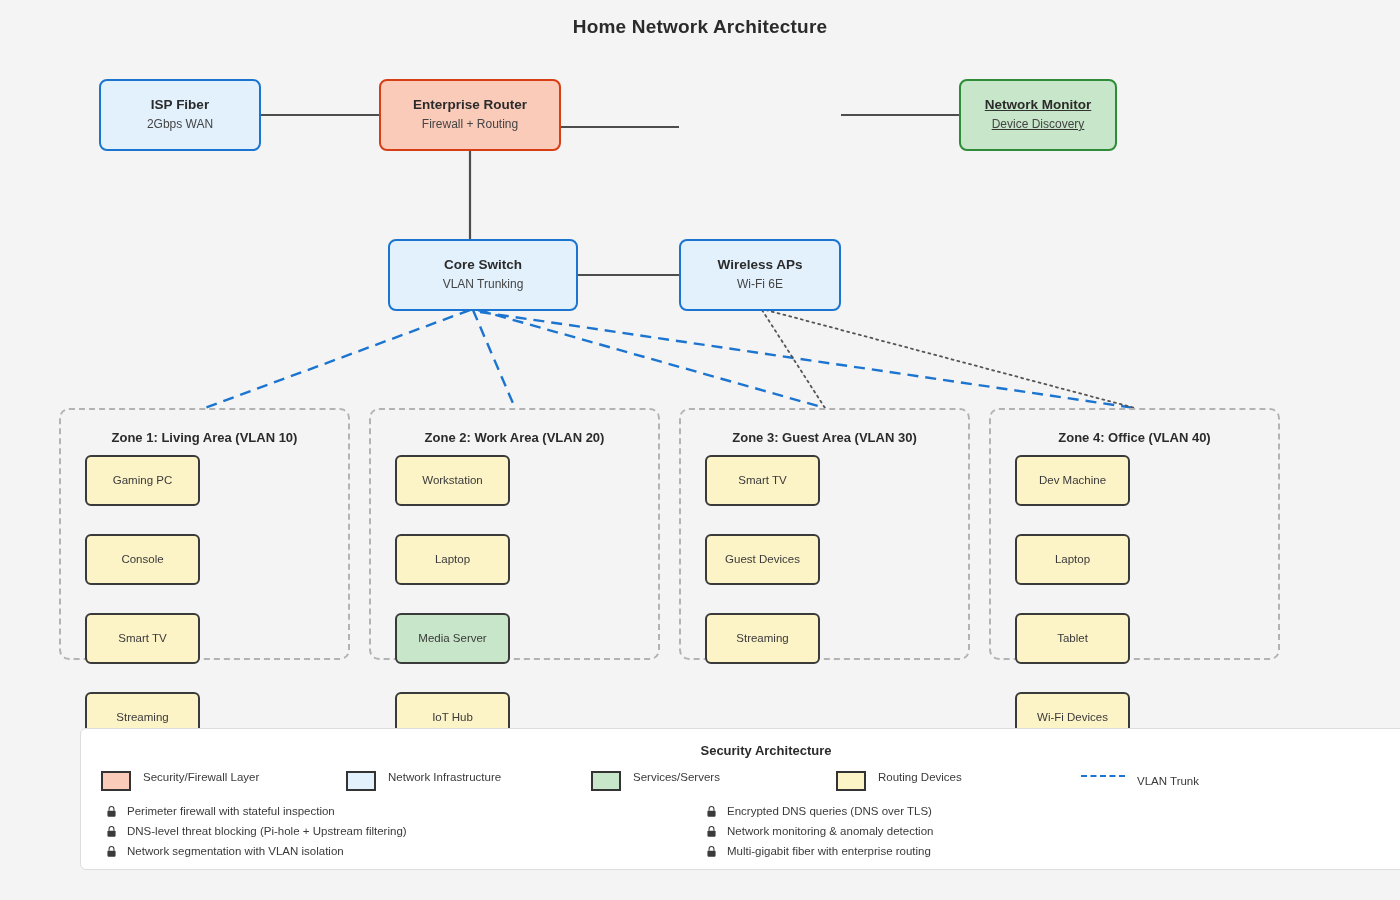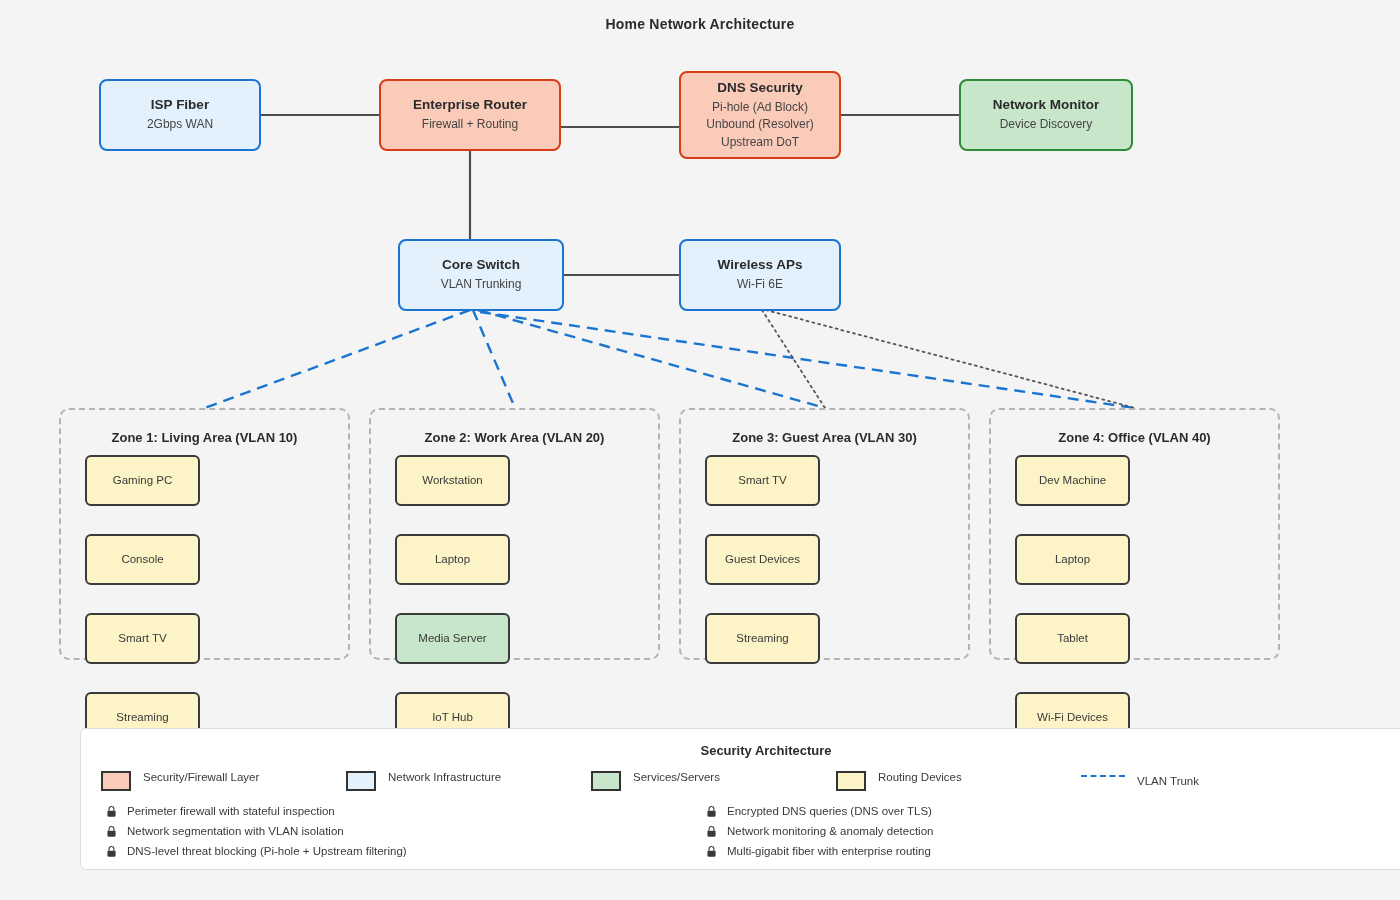--- a/index.html
+++ b/index.html
@@ -17,21 +17,21 @@
     width: 1400px;
     height: 900px;
   }
 
   
   .diagram-title {
     position: absolute;
     left: 0; top: 16px;
     width: 1400px;
     text-align: center;
-    font-size: 14px;
+    font-size: 19px;
     font-weight: bold;
     color: #2b2b2b;
     letter-spacing: .2px;
   }
 
   
   #wires {
     position: absolute;
     left: 0; top: 0;
     width: 1400px; height: 900px;
@@ -206,33 +206,27 @@
   <div class="node kind-net" style="left:99px; top:79px; width:162px; height:72px;">
     <div class="node-title">ISP Fiber</div>
     <div class="node-sub">2Gbps WAN</div>
   </div>
 
   <div class="node kind-sec" style="left:379px; top:79px; width:182px; height:72px;">
     <div class="node-title">Enterprise Router</div>
     <div class="node-sub">Firewall + Routing</div>
   </div>
 
-  <div class="node kind-sec" style="left:679px; top:71px; width:162px; height:88px;">
-    <div class="node-title">DNS Security</div>
-    <div class="node-sub">Pi-hole (Ad Block)</div>
-    <div class="node-sub">Unbound (Resolver)</div>
-    <div class="node-sub">Upstream DoT</div>
-  </div>
-
-  <div class="node kind-srv" style="left:959px; top:79px; width:174px; height:72px;">
+
+  <div class="node kind-srv" style="left:959px; top:79px; width:158px; height:72px;text-decoration:underline;">
     <div class="node-title">Network Monitor</div>
     <div class="node-sub">Device Discovery</div>
   </div>
 
-  <div class="node kind-net" style="left:398px; top:239px; width:166px; height:72px;">
+  <div class="node kind-net" style="left:388px; top:239px; width:190px; height:72px;">
     <div class="node-title">Core Switch</div>
     <div class="node-sub">VLAN Trunking</div>
   </div>
 
   <div class="node kind-net" style="left:679px; top:239px; width:162px; height:72px;">
     <div class="node-title">Wireless APs</div>
     <div class="node-sub">Wi-Fi 6E</div>
   </div>
 
   <div class="zone" style="left:59px; top:408px; width:291px; height:252px;">
@@ -343,29 +337,29 @@
               <path d="M7.5 10.5V7.2a4.5 4.5 0 0 1 9 0v3.3" fill="none" stroke="#3a3a3a" stroke-width="2"></path>
               <rect x="4.5" y="10.5" width="15" height="11" rx="1.5" fill="#3a3a3a"></rect>
             </svg>
             <span class="note-text">Perimeter firewall with stateful inspection</span>
           </div>
           <div class="note-line">
             <svg class="lock-icon" viewBox="0 0 24 24">
               <path d="M7.5 10.5V7.2a4.5 4.5 0 0 1 9 0v3.3" fill="none" stroke="#3a3a3a" stroke-width="2"></path>
               <rect x="4.5" y="10.5" width="15" height="11" rx="1.5" fill="#3a3a3a"></rect>
             </svg>
+            <span class="note-text">DNS-level threat blocking (Pi-hole + Upstream filtering)</span>
+          </div>
+          <div class="note-line">
+            <svg class="lock-icon" viewBox="0 0 24 24">
+              <path d="M7.5 10.5V7.2a4.5 4.5 0 0 1 9 0v3.3" fill="none" stroke="#3a3a3a" stroke-width="2"></path>
+              <rect x="4.5" y="10.5" width="15" height="11" rx="1.5" fill="#3a3a3a"></rect>
+            </svg>
             <span class="note-text">Network segmentation with VLAN isolation</span>
           </div>
-          <div class="note-line">
-            <svg class="lock-icon" viewBox="0 0 24 24">
-              <path d="M7.5 10.5V7.2a4.5 4.5 0 0 1 9 0v3.3" fill="none" stroke="#3a3a3a" stroke-width="2"></path>
-              <rect x="4.5" y="10.5" width="15" height="11" rx="1.5" fill="#3a3a3a"></rect>
-            </svg>
-            <span class="note-text">DNS-level threat blocking (Pi-hole + Upstream filtering)</span>
-          </div>
         </div>
       <div class="notes-col">
           <div class="note-line">
             <svg class="lock-icon" viewBox="0 0 24 24">
               <path d="M7.5 10.5V7.2a4.5 4.5 0 0 1 9 0v3.3" fill="none" stroke="#3a3a3a" stroke-width="2"></path>
               <rect x="4.5" y="10.5" width="15" height="11" rx="1.5" fill="#3a3a3a"></rect>
             </svg>
             <span class="note-text">Encrypted DNS queries (DNS over TLS)</span>
           </div>
           <div class="note-line">

